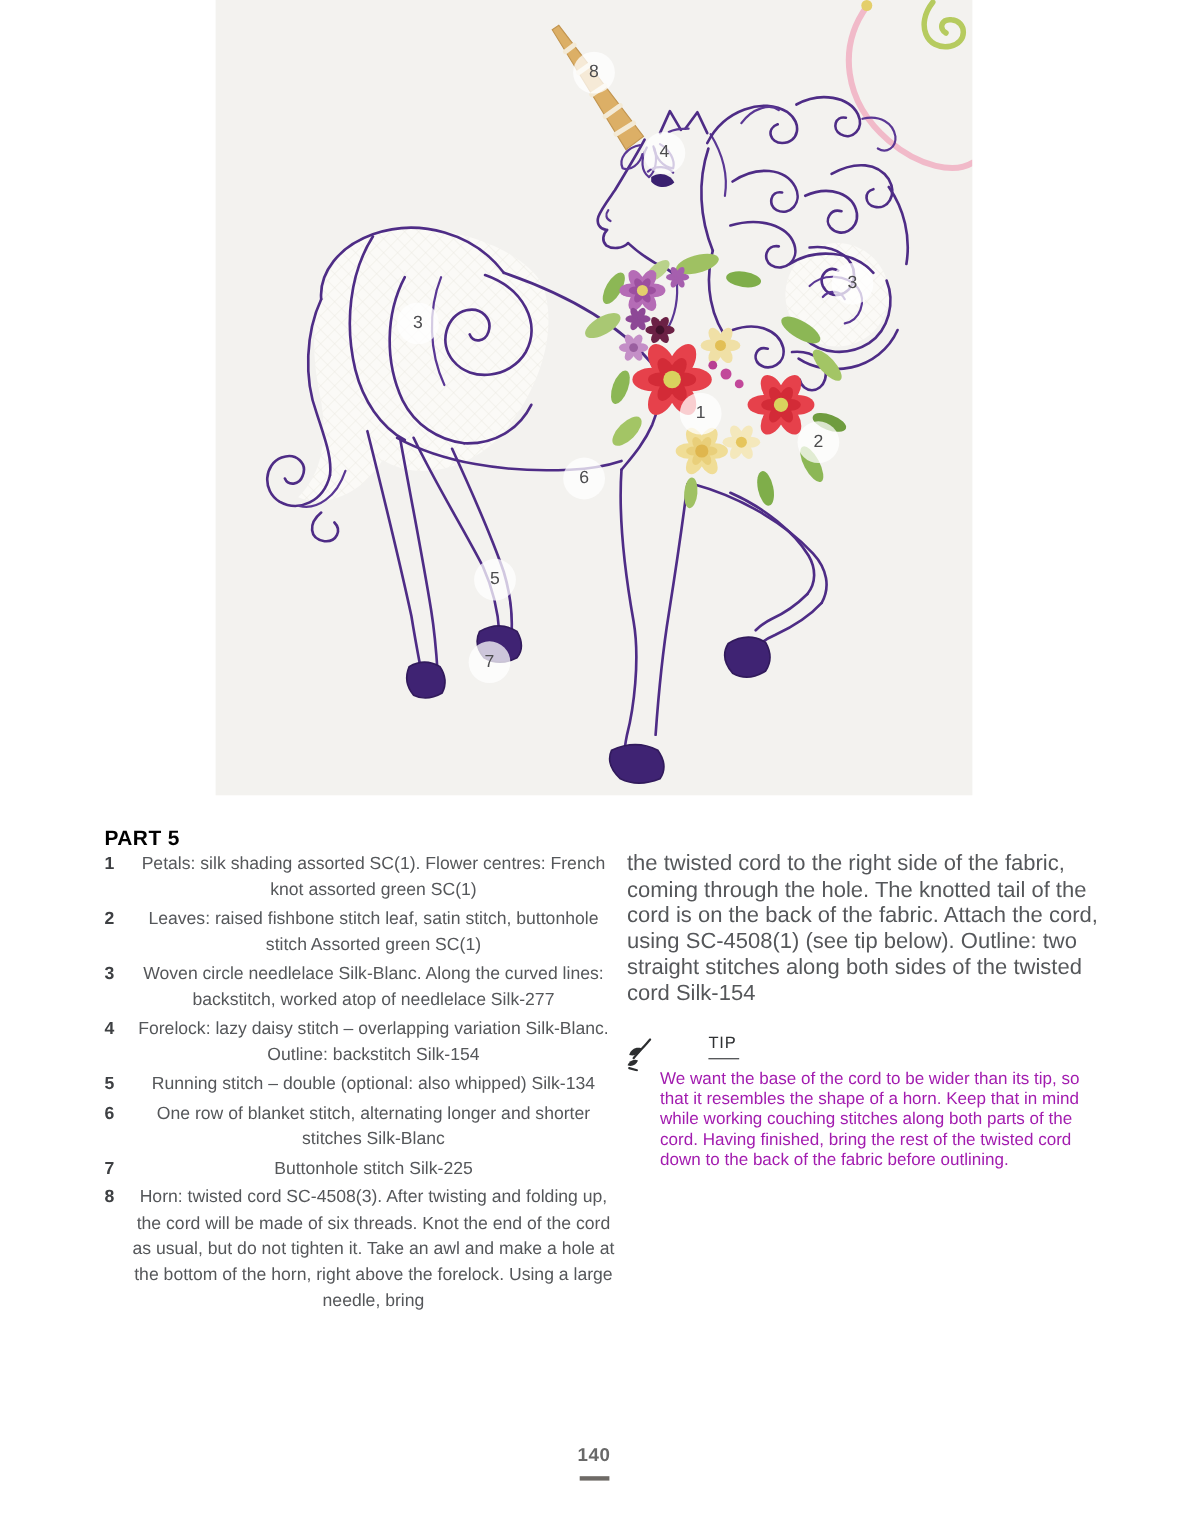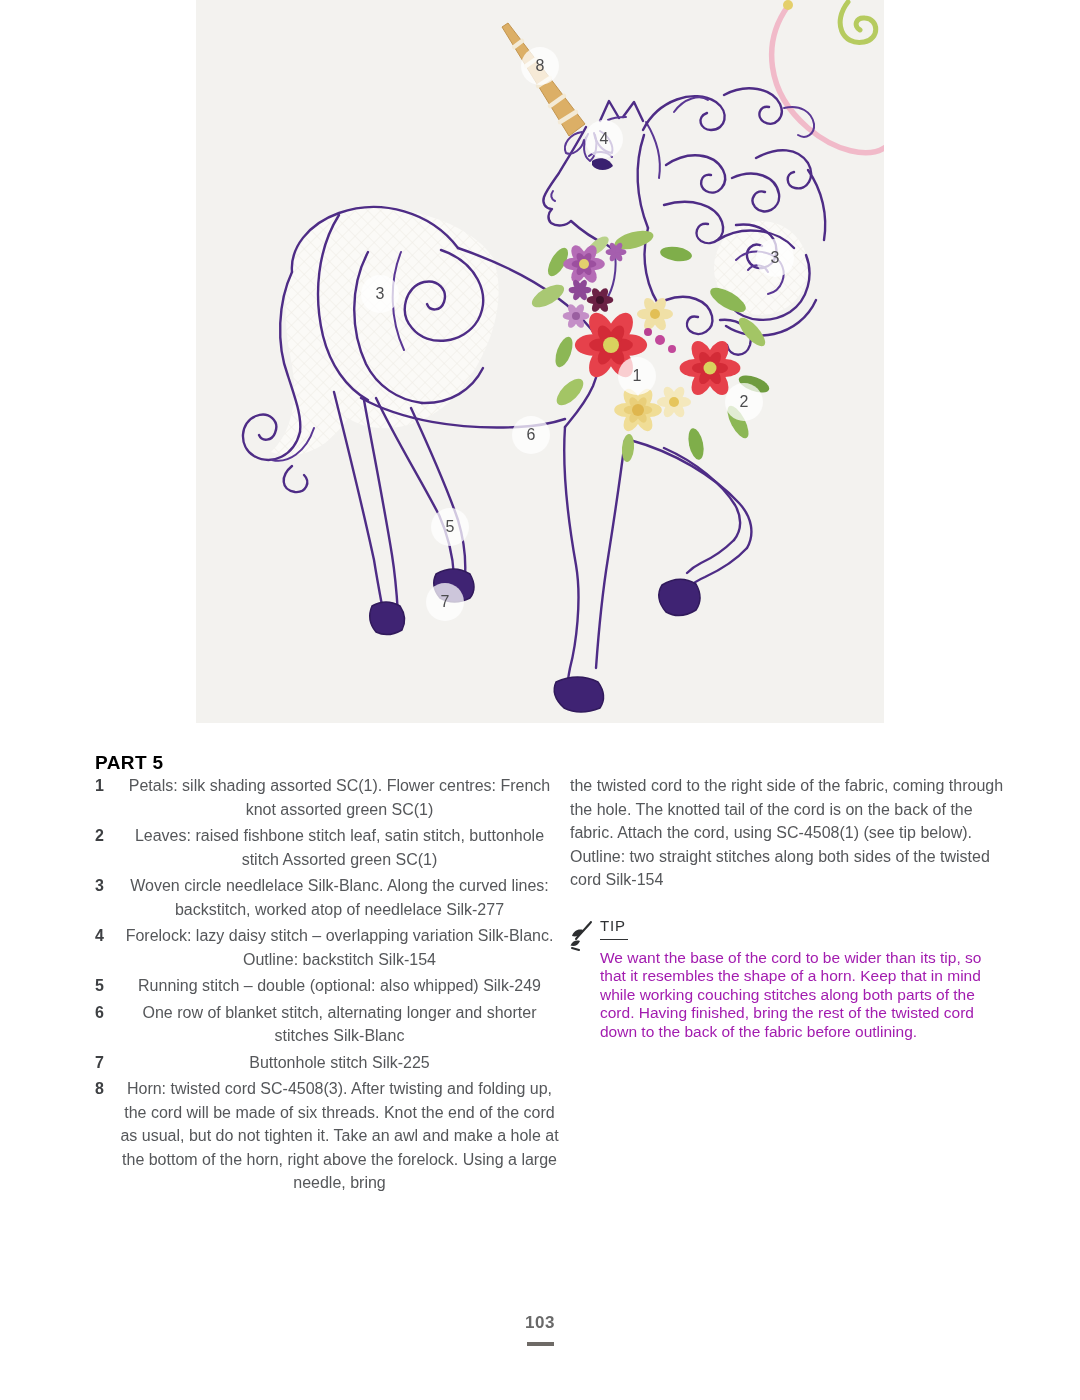--- a/index.html
+++ b/index.html
@@ -23,26 +23,26 @@
 
   
   .section-title{position:absolute;left:95px;top:736px;font-size:19px;font-weight:bold;
                  color:#000000;letter-spacing:.4px;}
   .cols{position:absolute;left:95px;top:774px;width:900px;}
   .steps{position:absolute;left:0;top:0;width:468px;}
   .step{display:flex;margin:0 0 3px 0;font-size:16px;line-height:23.5px;color:#55575a;}
   .step .n{flex:none;width:21px;font-weight:bold;color:#3e4043;}
   .step .t{flex:1;text-align:center;}
   .rcol{position:absolute;left:475px;top:0;width:440px;}
-  .cont{margin:0;font-size:16px;line-height:23.5px;color:#55575a;}
+  .cont{margin:0;font-size:20px;line-height:23.5px;color:#55575a;}
   .tip{display:flex;margin-top:25px;}
   .tip-icon{flex:none;width:30px;padding-top:3px;}
   .tip-body{flex:1;}
   .tip-label{display:inline-block;font-size:15px;letter-spacing:.8px;color:#2f3133;
-             border-bottom:1.5px solid #2f3133;padding:0 2px 5px 0;}
+             border-bottom:1.5px solid #2f3133;padding:0 2px 5px 0;margin-left:44px;}
   .tip-text{margin:9px 0 0 0;font-size:15.5px;line-height:18.5px;color:#a21caf;}
 
   
   .pagenum{position:absolute;left:0;top:1313px;width:100%;text-align:center;
            font-size:17px;font-weight:bold;color:#696969;letter-spacing:.5px;}
   .pagebar{position:absolute;left:527px;top:1342px;width:27px;height:4px;background:#6e6a66;}
 </style>
 </head>
 <body>
 
@@ -254,21 +254,21 @@
       <div class="step">
           <span class="n">3</span>
           <span class="t">Woven circle needlelace Silk-Blanc. Along the curved lines: backstitch, worked atop of needlelace Silk-277</span>
         </div>
       <div class="step">
           <span class="n">4</span>
           <span class="t">Forelock: lazy daisy stitch – overlapping variation Silk-Blanc. Outline: backstitch Silk-154</span>
         </div>
       <div class="step">
           <span class="n">5</span>
-          <span class="t">Running stitch – double (optional: also whipped) Silk-249</span>
+          <span class="t">Running stitch – double (optional: also whipped) Silk-134</span>
         </div>
       <div class="step">
           <span class="n">6</span>
           <span class="t">One row of blanket stitch, alternating longer and shorter stitches Silk-Blanc</span>
         </div>
       <div class="step">
           <span class="n">7</span>
           <span class="t">Buttonhole stitch Silk-225</span>
         </div>
       <div class="step">
@@ -290,15 +290,15 @@
           </svg>
         </span>
         <div class="tip-body">
           <div class="tip-label">TIP</div>
           <p class="tip-text">We want the base of the cord to be wider than its tip, so that it resembles the shape of a horn. Keep that in mind while working couching stitches along both parts of the cord. Having finished, bring the rest of the twisted cord down to the back of the fabric before outlining.</p>
         </div>
       </div>
     </div>
   </div>
 
-  <div class="pagenum">103</div>
+  <div class="pagenum">140</div>
   <div class="pagebar"></div>
 </div>
 
 </body></html>

